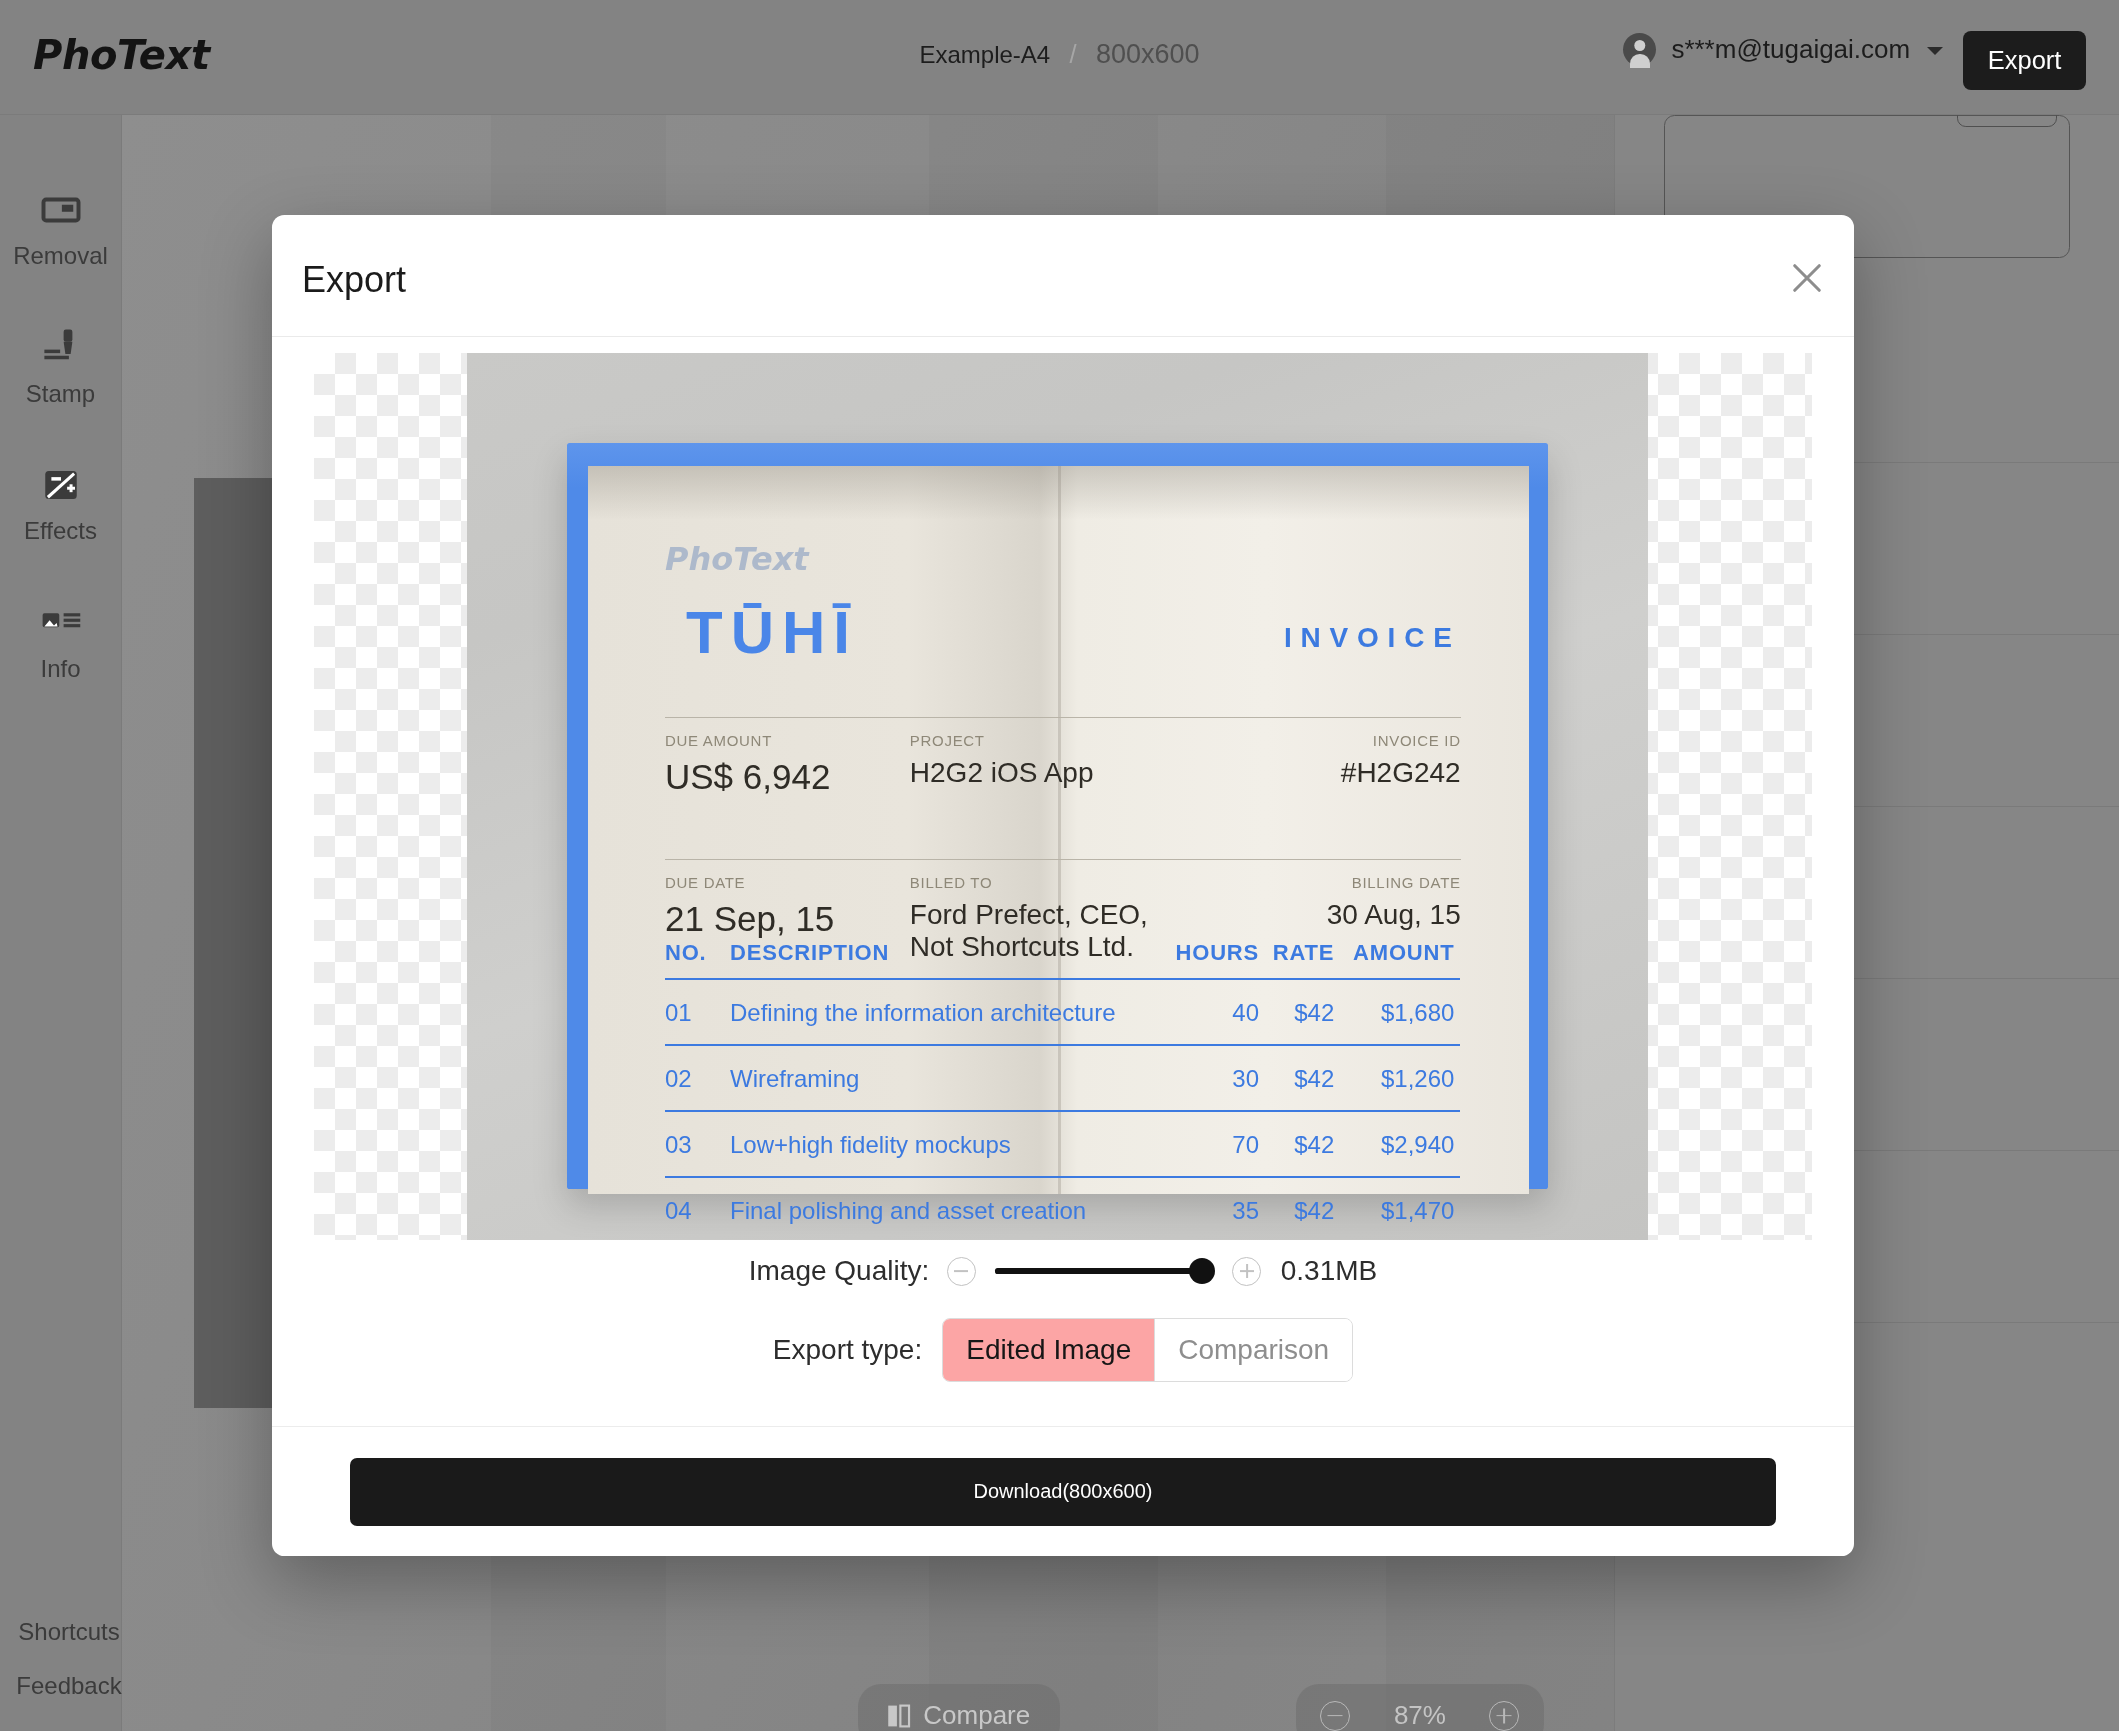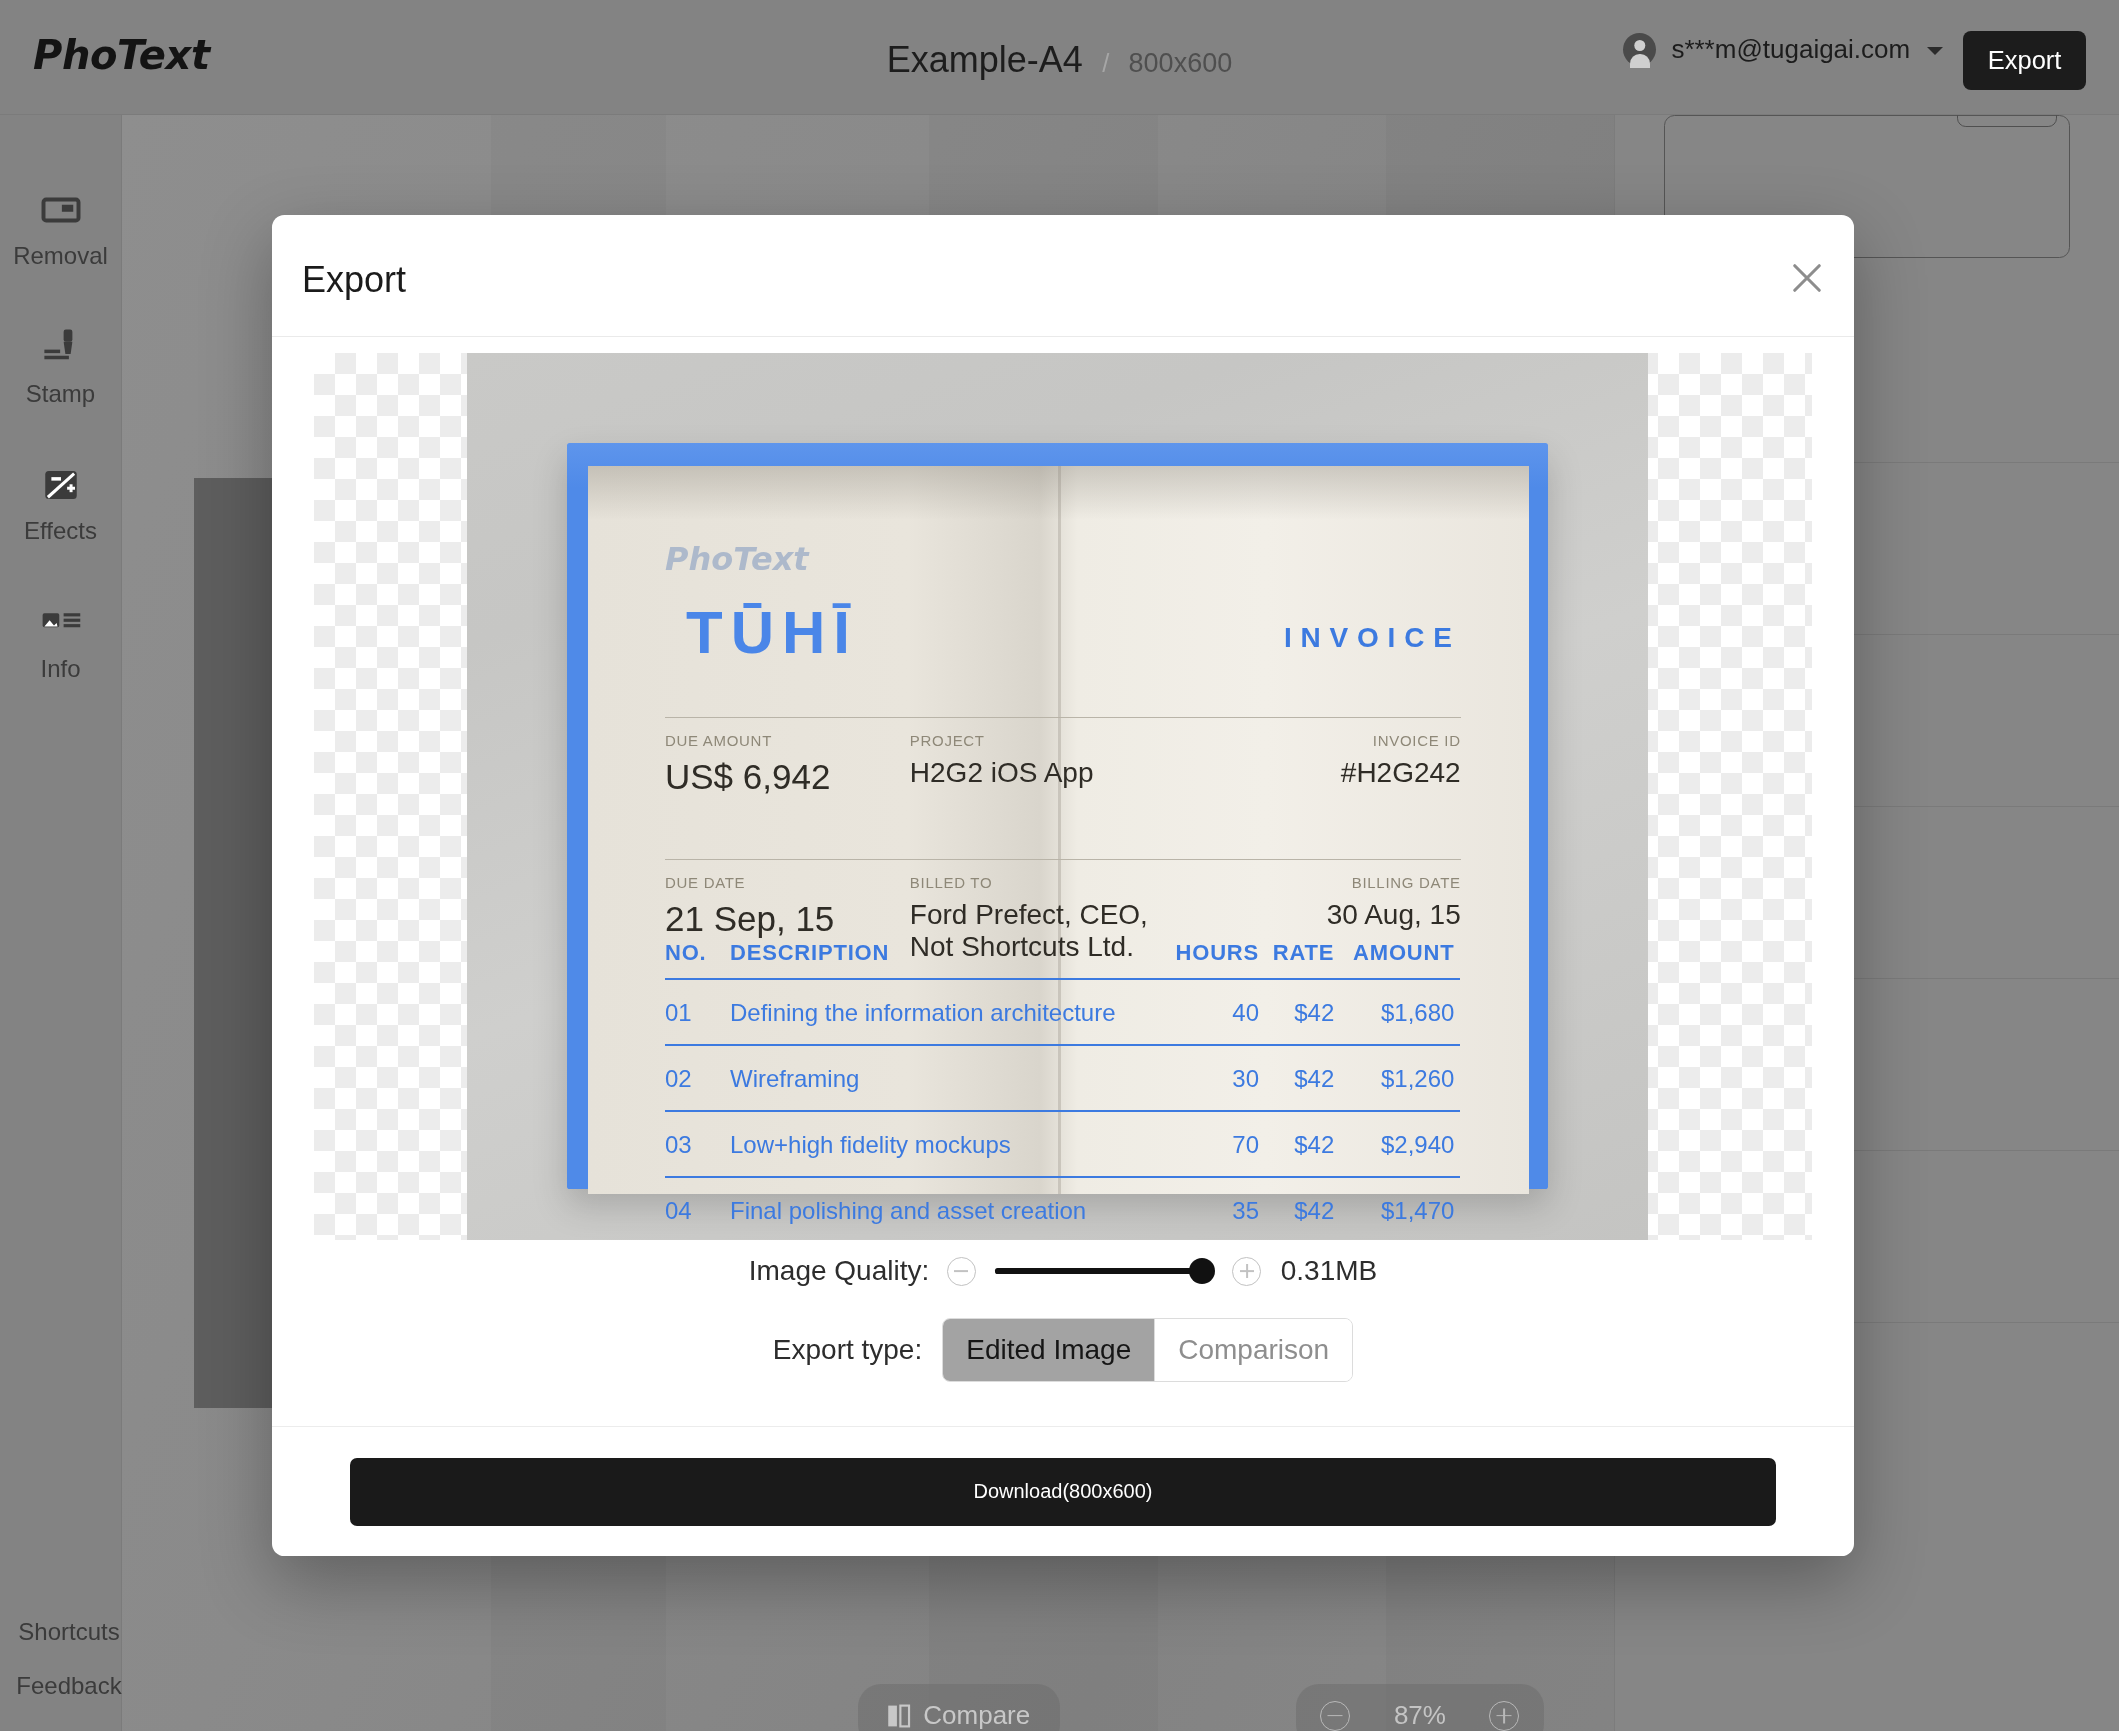--- a/index.html
+++ b/index.html
@@ -27,21 +27,21 @@
     position: absolute; left: 33px; top: 32px;
     font-size: 40px; font-weight: bold; font-style: italic;
     color: #141414; letter-spacing: -0.4px;
     font-family: "DejaVu Sans", sans-serif;
   }
   #doc-title-wrap {
     position: absolute; left: 0; right: 0; top: 39px;
     display: flex; justify-content: center; align-items: baseline; gap: 19.3px;
     pointer-events: none;
   }
-  #doc-title { font-size: 36px; color: #1d1d1d; pointer-events: auto; }
+  #doc-title { font-size: 24px; color: #1d1d1d; pointer-events: auto; }
   #title-sep { font-size: 25.5px; color: #a6a6a6; }
   #doc-dims { font-size: 27px; color: #4f4f4f; pointer-events: auto; }
 
   #account {
     position: absolute; right: 176px; top: 33px;
     display: flex; align-items: center; gap: 15px;
   }
   .avatar-icon {
     width: 33px; height: 33px; border-radius: 50%;
     background: #4a4a4a; position: relative; display: inline-block;
@@ -294,21 +294,21 @@
   #type-row { margin-top: 31px; }
   #type-label { font-size: 28px; color: #2d2d2d; margin-right: 20px; }
   #segmented {
     display: flex; border: 0.9px solid #dcdcdc; border-radius: 8px; overflow: hidden;
   }
   .seg {
     font-size: 28px; padding: 15px 23px; cursor: pointer;
     background: #fff; color: #8e8e8e; font-family: "Liberation Sans", sans-serif;
     border: none;
   }
-  .seg.active { background: #a3a3a3; color: #161616; }
+  .seg.active { background: #fca5a5; color: #161616; }
   .seg + .seg { border-left: 0.9px solid #dcdcdc; }
 
   #modal-foot {
     flex: 0 0 130px; border-top: 0.9px solid #ececec;
     display: flex; align-items: center; justify-content: center;
   }
   #download-btn {
     width: 1426px; height: 68px;
     background: #1a1a1a; color: #fff; border: none; border-radius: 7px;
     font-size: 20px; cursor: pointer; font-family: "Liberation Sans", sans-serif;

